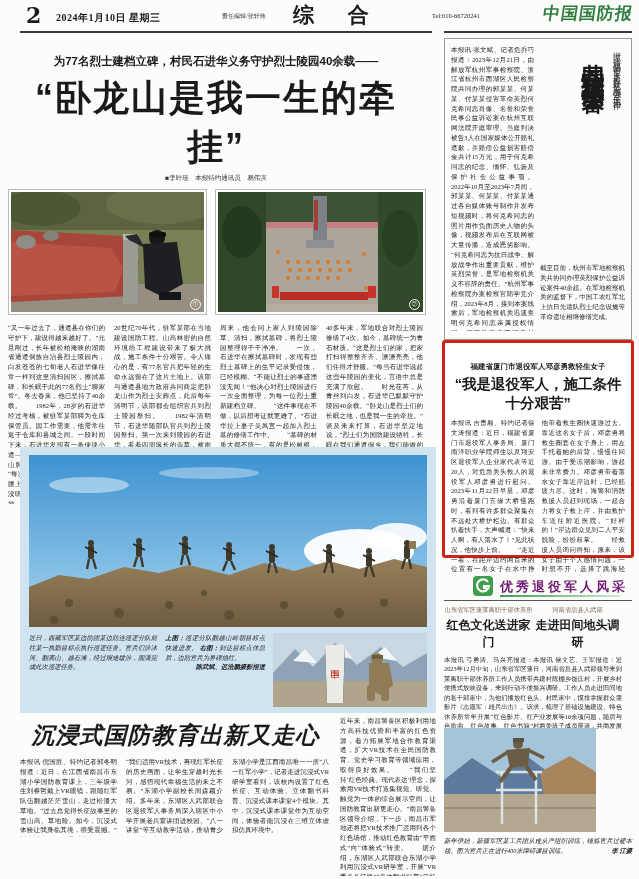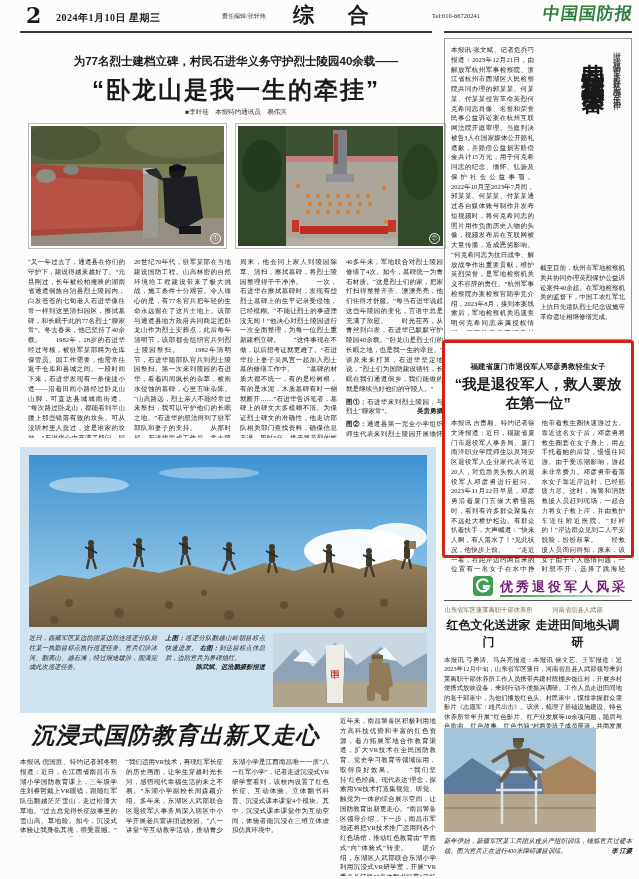--- a/index.html
+++ b/index.html
@@ -14,23 +14,23 @@
             font-family:"Liberation Sans",sans-serif;}
   .htel{position:absolute;left:432px;top:12px;font-size:6.5px;color:#222;}
   .masthead{position:absolute;right:6px;top:2px;font-size:17px;font-weight:bold;color:#2e7d3f;
             transform:skewX(-8deg);letter-spacing:1px;font-family:"Liberation Serif",serif;}
   .rule{position:absolute;height:2px;background:#3a3a3a;top:31px;}
   .rule.l{left:20px;width:412px;} .rule.r{left:444px;width:188px;}
   
   .body-text{font-size:6.5px;line-height:1.5;text-align:justify;color:#222;}
   .kicker{font-weight:bold;text-align:center;}
   
-  #main-article{position:absolute;left:28px;top:38px;width:416px;}
+  #main-article{position:absolute;left:8px;top:38px;width:416px;}
   #main-article .kicker{font-size:11.5px;margin-top:16px;font-family:"Liberation Sans",sans-serif;}
-  #main-article h1{font-size:24px;margin:5px 0 2px;text-align:center;font-family:"Liberation Sans",sans-serif;
+  #main-article h1{font-size:36px;margin:5px 0 2px;text-align:center;font-family:"Liberation Sans",sans-serif;
                    font-weight:bold;letter-spacing:2px;}
   .byline{font-size:6.5px;text-align:center;color:#333;margin-bottom:6px;}
   .photo-row{display:flex;gap:8px;}
   .photo-frame{border:1px solid #bbb;background:#fff;padding:2px;}
   .circ-num{position:absolute;right:5px;bottom:4px;width:9px;height:9px;border:1px solid #fff;border-radius:50%;
             color:#fff;font-size:6px;line-height:9px;text-align:center;font-family:"Liberation Sans",sans-serif;}
   .cols4{display:flex;gap:9px;margin-top:8px;}
   .cols4 .col{width:97px;height:181px;overflow:hidden;}
   .figcap{margin-top:3px;}
   .figcap b{font-weight:bold;}
@@ -329,21 +329,21 @@
       <div class="vert-head">
         <span class="vert-sub">浙江省杭州市军事检察机关加强军地协作</span>
         <span class="vert-main">共同守护英雄烈士荣誉</span>
       </div>
       <div id="hero-bottom" class="body-text">截至目前，杭州市军地检察机关共协同办理英烈保护公益诉讼案件40余起。在军地检察机关的监督下，中国工农红军北上抗日先遣队烈士纪念设施等革命遗址相继修缮完成。</div>
     </div>
   </div>
 
   <div id="rescue-article">
     <div class="kicker">福建省厦门市退役军人邓彦勇救轻生女子</div>
-    <h2>“我是退役军人，救人要放在第一位”</h2>
+    <h2>“我是退役军人，施工条件十分艰苦”</h2>
     <div class="cols2">
       <div class="col body-text">本报讯 吉贵厢、特约记者徐文涛报道：近日，福建省厦门市退役军人事务局、厦门南洋职业学院师生以及翔安区退役军人企业家代表等近20人，对危急关头救人的退役军人邓彦勇进行慰问。　　2023年11月22日早晨，邓彦勇沿着厦门五缘大桥慢跑时，看到有许多群众聚集在不远处大桥护栏边。有群众扒着扶手，大声喊道：“快来人啊，有人落水了！”见此状况，他快步上前。　　“走近一看，在距岸边约两百米的位置有一名女子在水中挣扎。”“救人要紧，分秒必争！”邓彦勇边跑边脱去外套，纵身跳入海中，向女子游去。</div>
       <div class="col body-text">他带着救生圈快速游过去。靠近这名女子后，邓彦勇将救生圈套在女子身上，用左手托着她的后背，慢慢往回游。由于受冻潮影响，游起来非常费力。邓彦勇带着落水女子靠近岸边时，已经筋疲力尽。这时，海警和消防救援人员赶到现场，一起合力将女子救上岸，并由救护车送往附近医院。“好样的！”岸边群众见到二人平安脱险，纷纷鼓掌。　　经救援人员询问得知，原来，该女子由于个人感情问题，一时想不开，选择了跳海轻生。　　邓彦勇见义勇为的事迹在短视频平台传播开来，网友们才得知他是一名退役军人。</div>
     </div>
   </div>
 
   <div id="veterans-banner">
     <svg width="22" height="22" viewBox="0 0 22 22" style="position:absolute;left:28px;top:1px">
       <rect x="1" y="1" width="20" height="20" rx="4" fill="#3f9e4d"></rect>
       <path d="M16,7 A6,6 0 1 0 17,11 L12,11 L12,13 L15,13" fill="none" stroke="#ffffff" stroke-width="2.2"></path>

